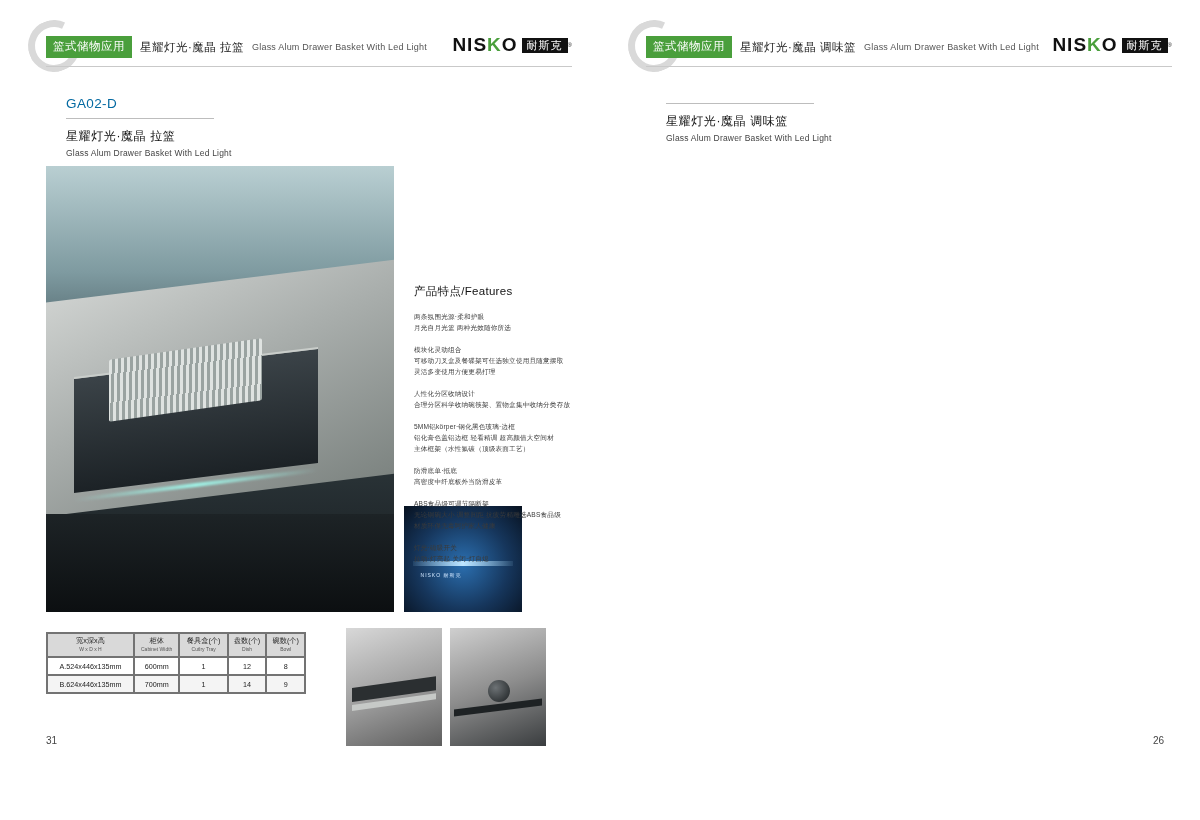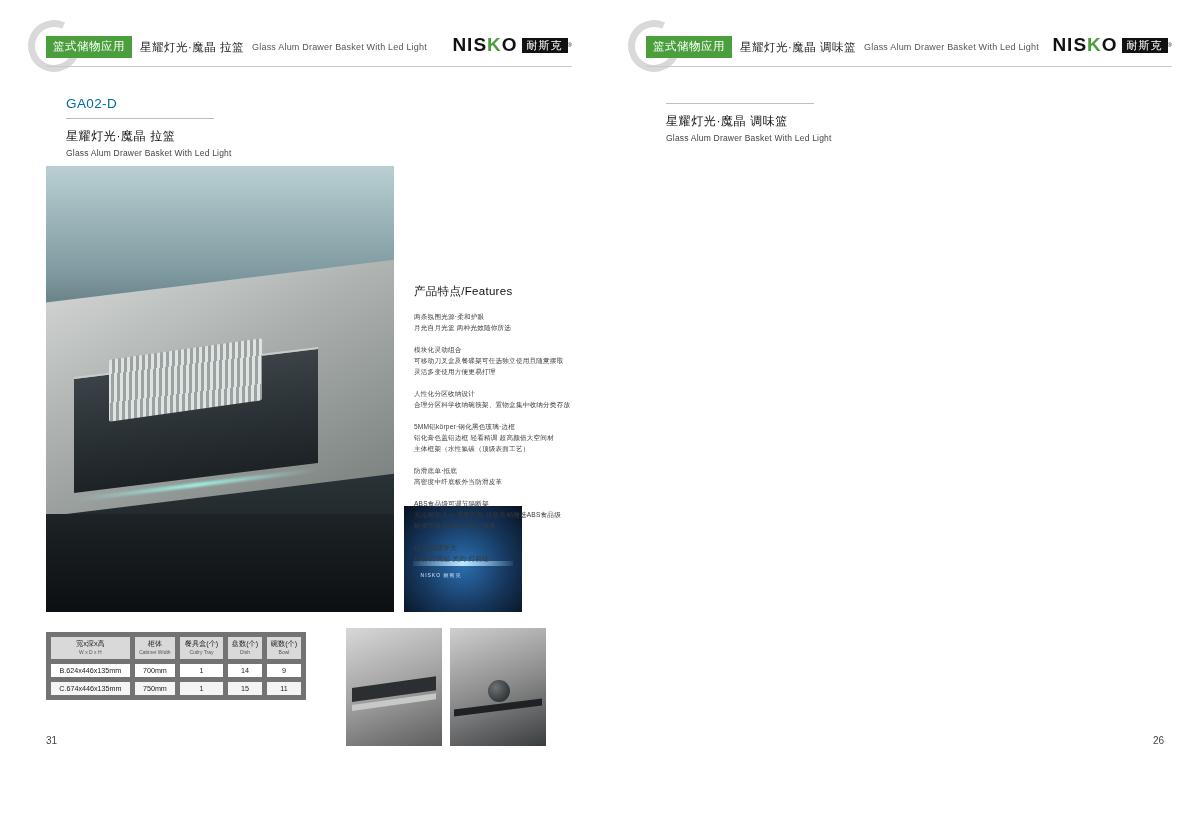--- a/index.html
+++ b/index.html
@@ -91,21 +91,21 @@
   
   .features { position: absolute; width: 200px; }
   .feat-l { left: 414px; top: 248px; margin-top: 36px; }
   .feat-title { font-size: 11.5px; color: #111; letter-spacing: .3px; margin-bottom: 12px; }
   .feat-group { margin-bottom: 11px; }
   .feat-line { font-size: 6.6px; color: #3a3a3a; line-height: 11px; letter-spacing: .2px; }
 
   
   table { border-collapse: collapse; position: absolute; }
   .tbl th, .tbl td {
-    border: 5px solid #737373; text-align: center; font-size: 7.2px; color: #222;
+    border: 2px solid #737373; text-align: center; font-size: 7.2px; color: #222;
     padding: 0; height: 18px;
   }
   .tbl thead th { background: #d9d9d9; font-weight: normal; line-height: 9px; padding: 2px 0; }
   .tbl thead th .sub { font-size: 5px; color: #555; display: block; }
   .tbl tbody td { background: #fff; }
   .tbl tbody tr:nth-child(even) td { background: #f4f4f4; }
   .tbl-left { left: 46px; top: 632px; width: 260px; }
 
   
   .pageno { position: absolute; bottom: 26px; font-size: 10px; color: #444; }
@@ -205,33 +205,33 @@
         <tr id="tbl-left-head">
           <th><span>宽x深x高</span><span class="sub">W x D x H</span></th>
           <th><span>柜体</span><span class="sub">Cabinet Width</span></th>
           <th><span>餐具盒(个)</span><span class="sub">Cutlry Tray</span></th>
           <th><span>盘数(个)</span><span class="sub">Dish</span></th>
           <th><span>碗数(个)</span><span class="sub">Bowl</span></th>
         </tr>
       </thead>
     <tbody id="tbl-left-body">
         <tr>
+          <td>A.524x446x135mm</td>
+          <td>600mm</td>
+          <td>1</td>
+          <td>12</td>
+          <td>8</td>
+        </tr>
+        <tr>
           <td>B.624x446x135mm</td>
           <td>700mm</td>
           <td>1</td>
           <td>14</td>
           <td>9</td>
         </tr>
-        <tr>
-          <td>C.674x446x135mm</td>
-          <td>750mm</td>
-          <td>1</td>
-          <td>15</td>
-          <td>11</td>
-        </tr>
       </tbody>
   </table>
 
   <div class="pageno pageno-l">31</div>
 </div>
 
 <div class="page page-right">
 
   <div class="hdr">
     <div class="hdr-c"></div>

